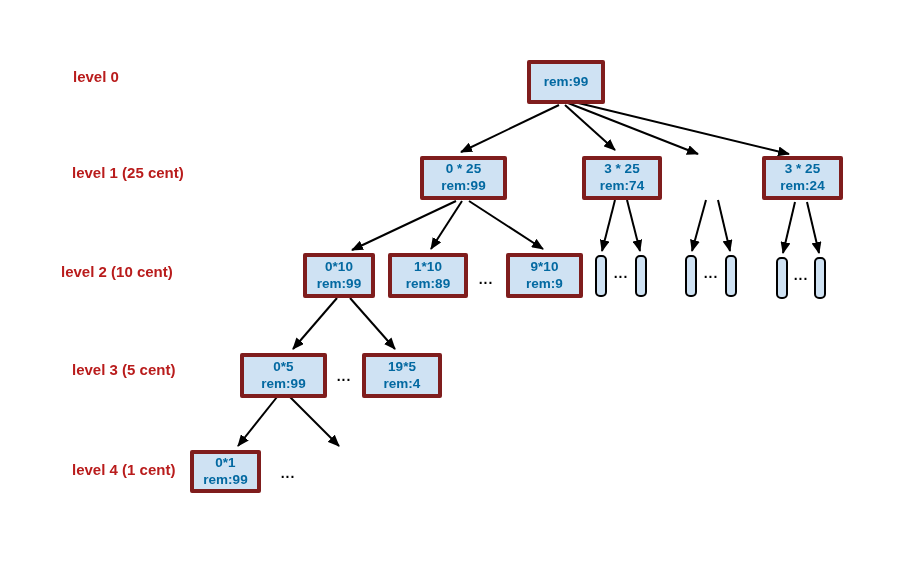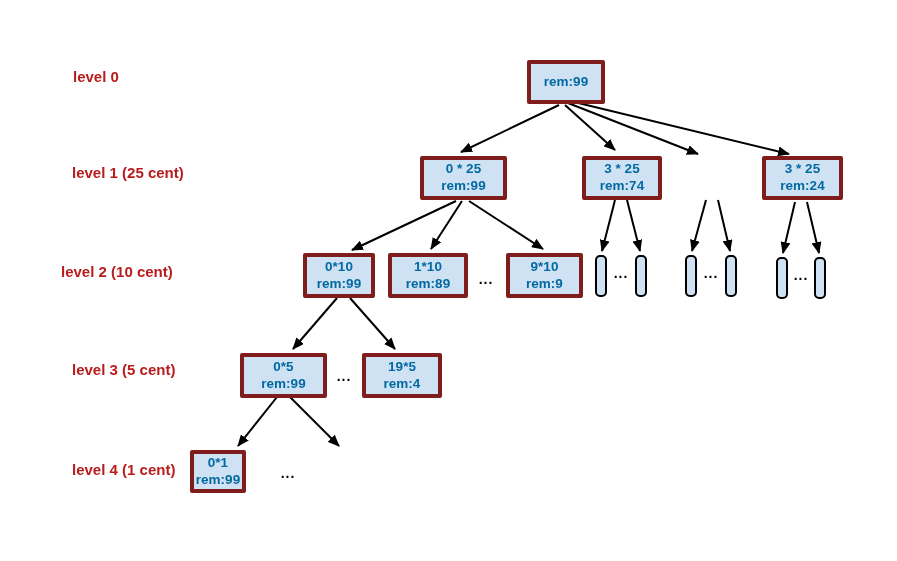--- a/index.html
+++ b/index.html
@@ -147,19 +147,19 @@
   <div class="node" style="left:240px;top:353px;width:87px;height:45px">
     <span>0*5</span>
     <span>rem:99</span>
   </div>
   <div class="ellipsis" style="left:344px;top:376px">...</div>
   <div class="node" style="left:362px;top:353px;width:80px;height:45px">
     <span>19*5</span>
     <span>rem:4</span>
   </div>
 
-  <div class="node" style="left:190px;top:450px;width:56px;height:43px">
+  <div class="node" style="left:190px;top:450px;width:71px;height:43px">
     <span>0*1</span>
     <span>rem:99</span>
   </div>
   <div class="ellipsis" style="left:288px;top:473px">...</div>
 
 </div>
 
 </body></html>

